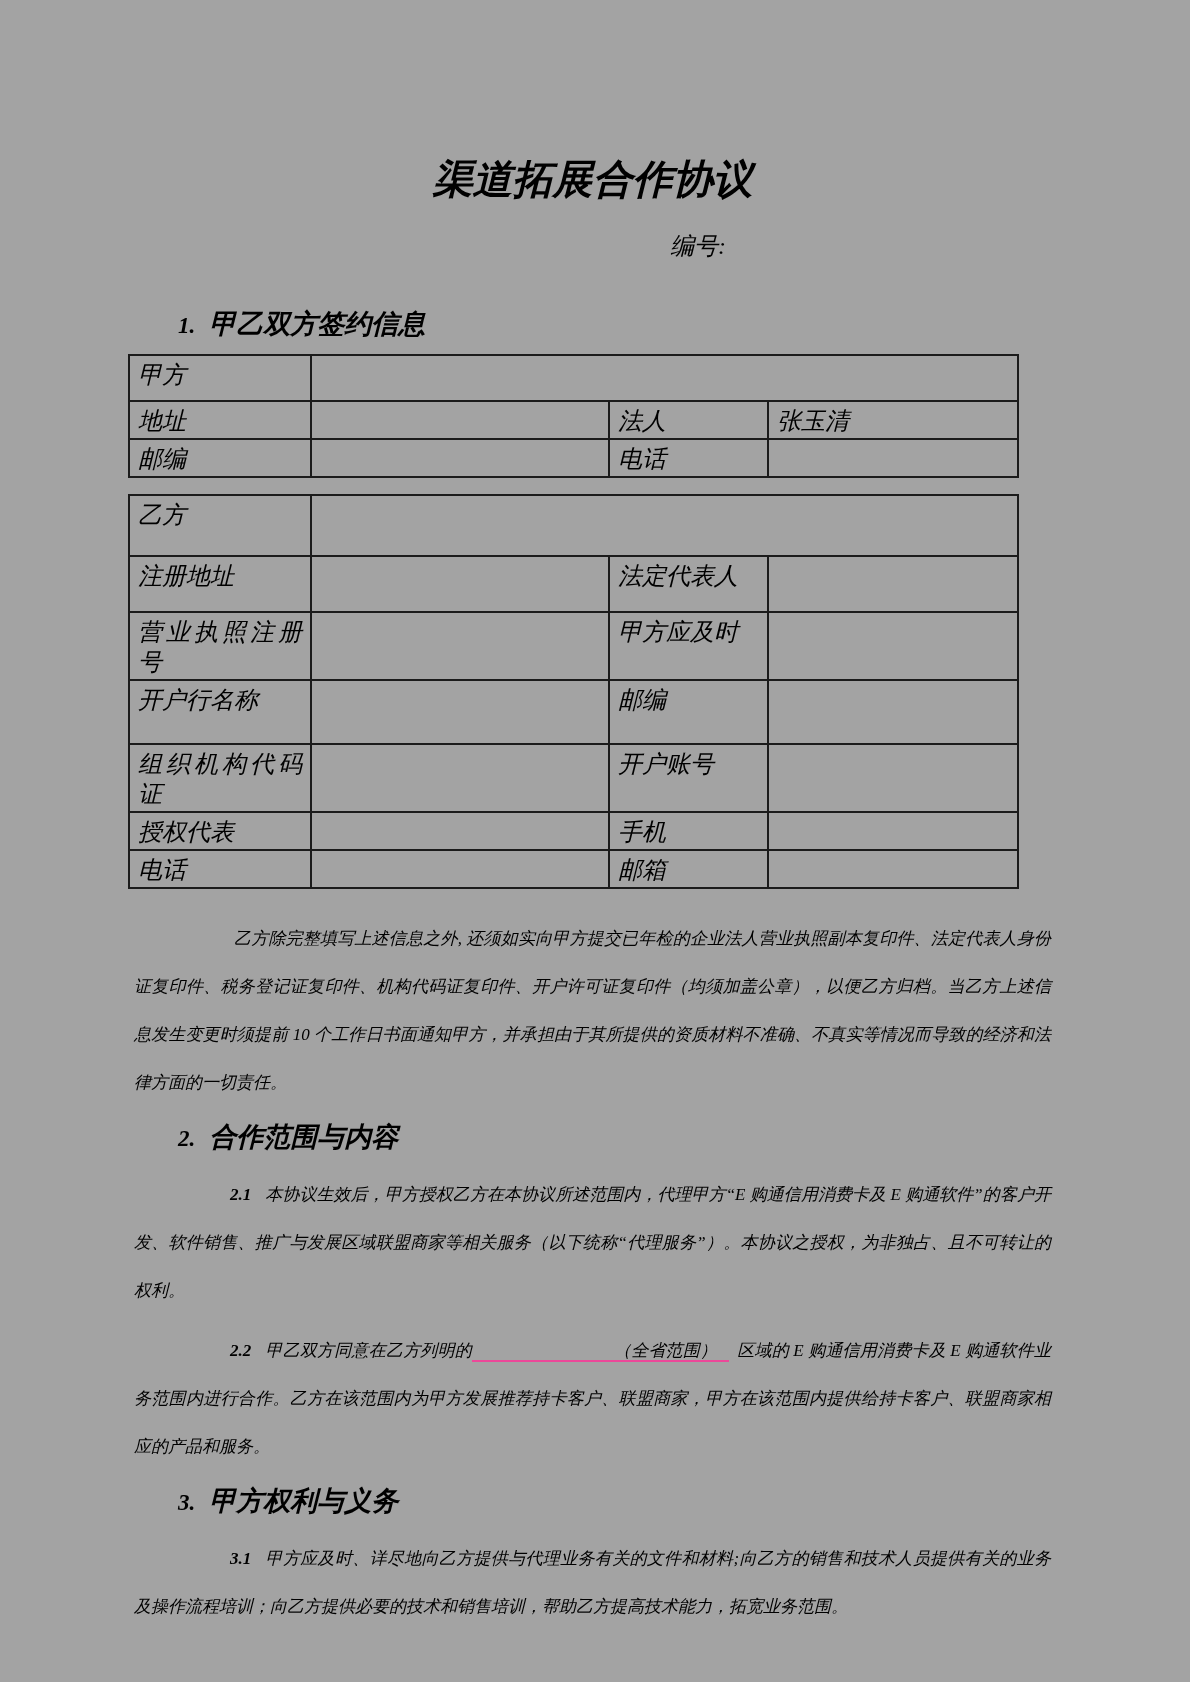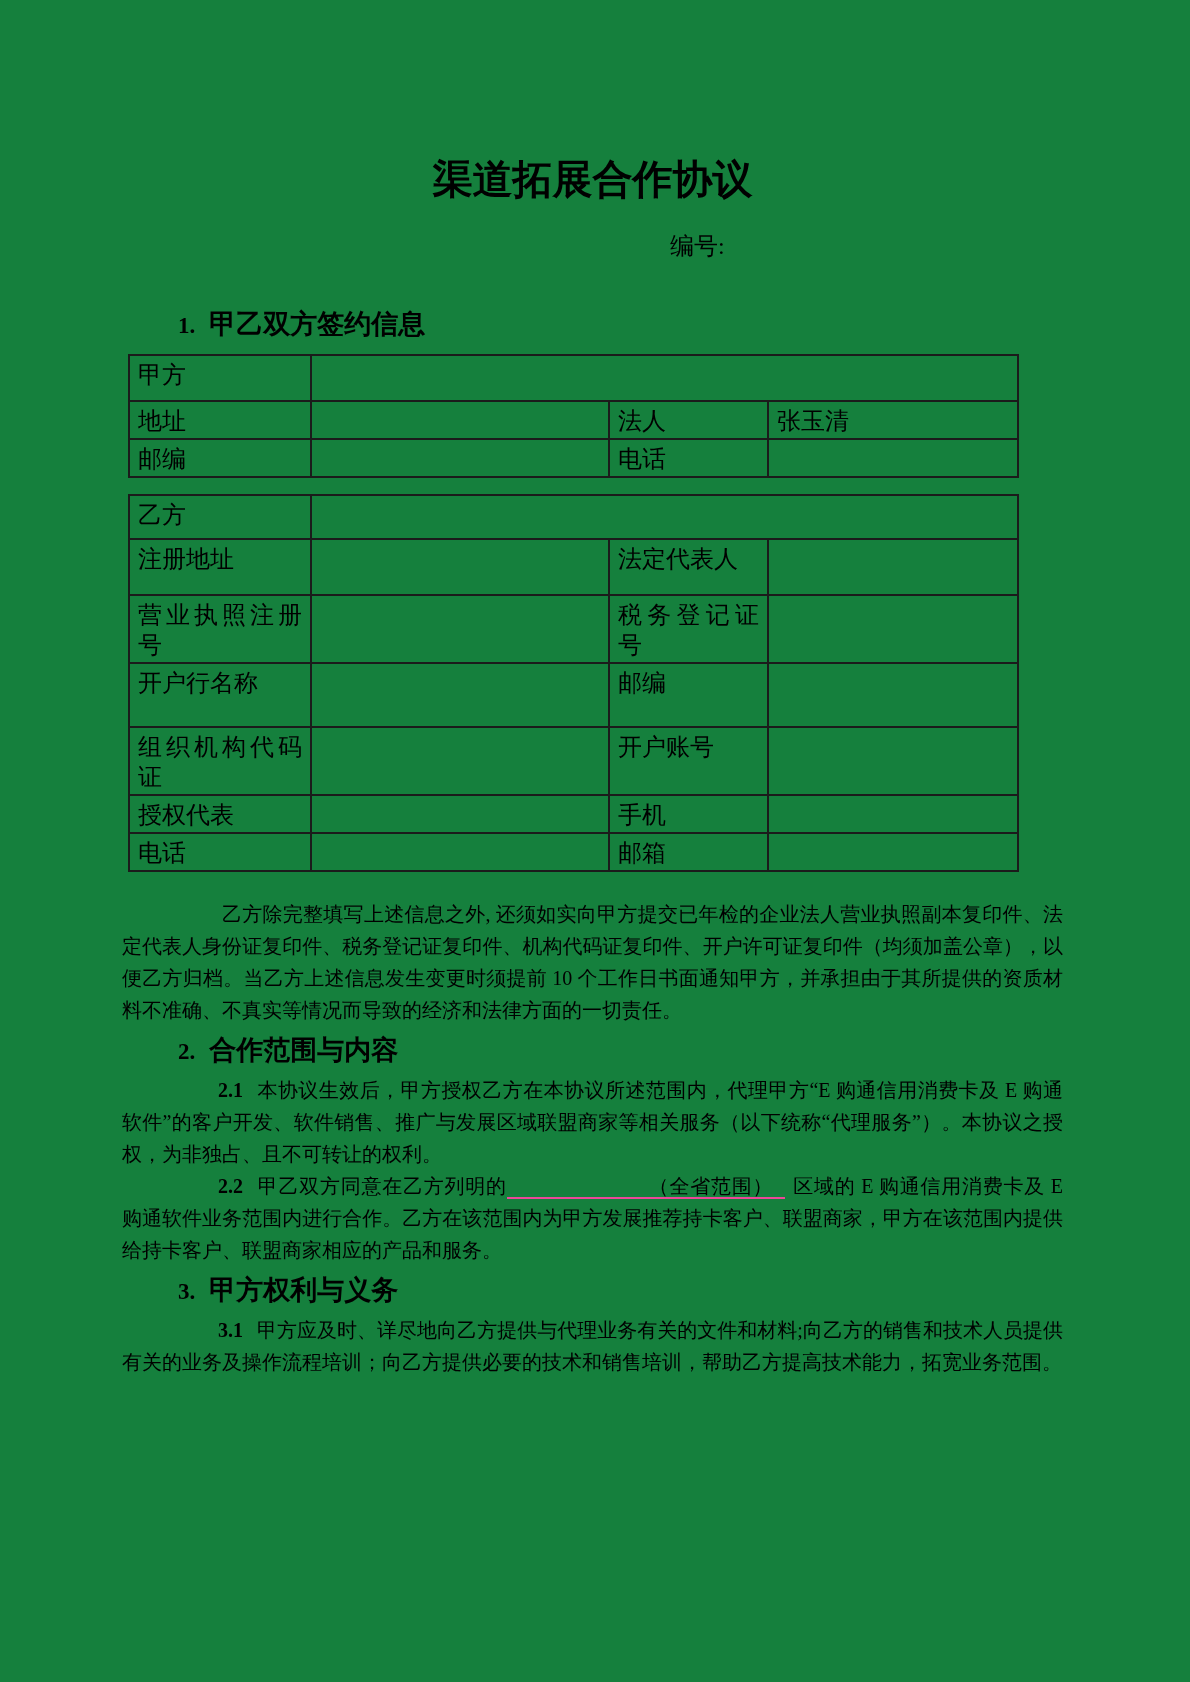--- a/index.html
+++ b/index.html
@@ -8,21 +8,22 @@
     width: 1190px; height: 1682px;
     background: #ffffff;
     font-family: "Liberation Serif", sans-serif;
     color: #000000;
   }
   .page {
     position: relative;
     width: 1190px; height: 1682px;
     overflow: hidden;
     padding: 156px 127px 0 122px;
-    background: #15803d;
+    background: #a3a3a3;
+    font-style: italic;
   }
   .title {
     font-size: 40px;
     font-weight: bold;
     line-height: 48px;
     text-align: center;
   }
   .doc-number {
     margin-top: 26px;
     font-size: 24px;
@@ -52,32 +53,32 @@
     font-size: 24px;
     line-height: 30px;
     overflow: hidden;
   }
   td.lbl { text-align: justify; }
   table.t1 { margin-top: 8px; }
   table.t2 { margin-top: 16px; }
   .t1 tr:nth-child(1) { height: 46px; }
   .t1 tr:nth-child(2) { height: 38px; }
   .t1 tr:nth-child(3) { height: 38px; }
-  .t2 tr:nth-child(1) { height: 44px; padding-left: 6px; }
+  .t2 tr:nth-child(1) { height: 61px; padding-left: 6px; }
   .t2 tr:nth-child(2) { height: 56px; }
   .t2 tr:nth-child(3) { height: 64px; }
   .t2 tr:nth-child(4) { height: 64px; }
   .t2 tr:nth-child(5) { height: 36px; }
   .t2 tr:nth-child(6) { height: 36px; padding-left: 44px; }
   .t2 tr:nth-child(7) { height: 36px; }
 
   p.body {
-    margin: 0;
-    font-size: 20px;
-    line-height: 32px;
+    margin: 12px;
+    font-size: 17px;
+    line-height: 48px;
     text-align: justify;
   }
   p.intro { margin-top: 26px; text-indent: 100px; }
   p.clause { text-indent: 96px; }
   .cnum { font-weight: bold; margin-right: 14px; }
   .blank-line {
     border-bottom: 2px solid #ec4899;
     padding-left: 142px;
     padding-right: 12px;
   }
@@ -139,21 +140,21 @@
     </tr>
     <tr>
       <td class="lbl">注册地址</td>
       <td></td>
       <td class="lbl">法定代表人</td>
       <td></td>
     </tr>
     <tr>
       <td class="lbl">营业执照注册号</td>
       <td></td>
-      <td class="lbl">税务登记证号</td>
+      <td class="lbl">甲方应及时</td>
       <td></td>
     </tr>
     <tr>
       <td class="lbl">开户行名称</td>
       <td></td>
       <td class="lbl">邮编</td>
       <td></td>
     </tr>
     <tr>
       <td class="lbl">组织机构代码证</td>

